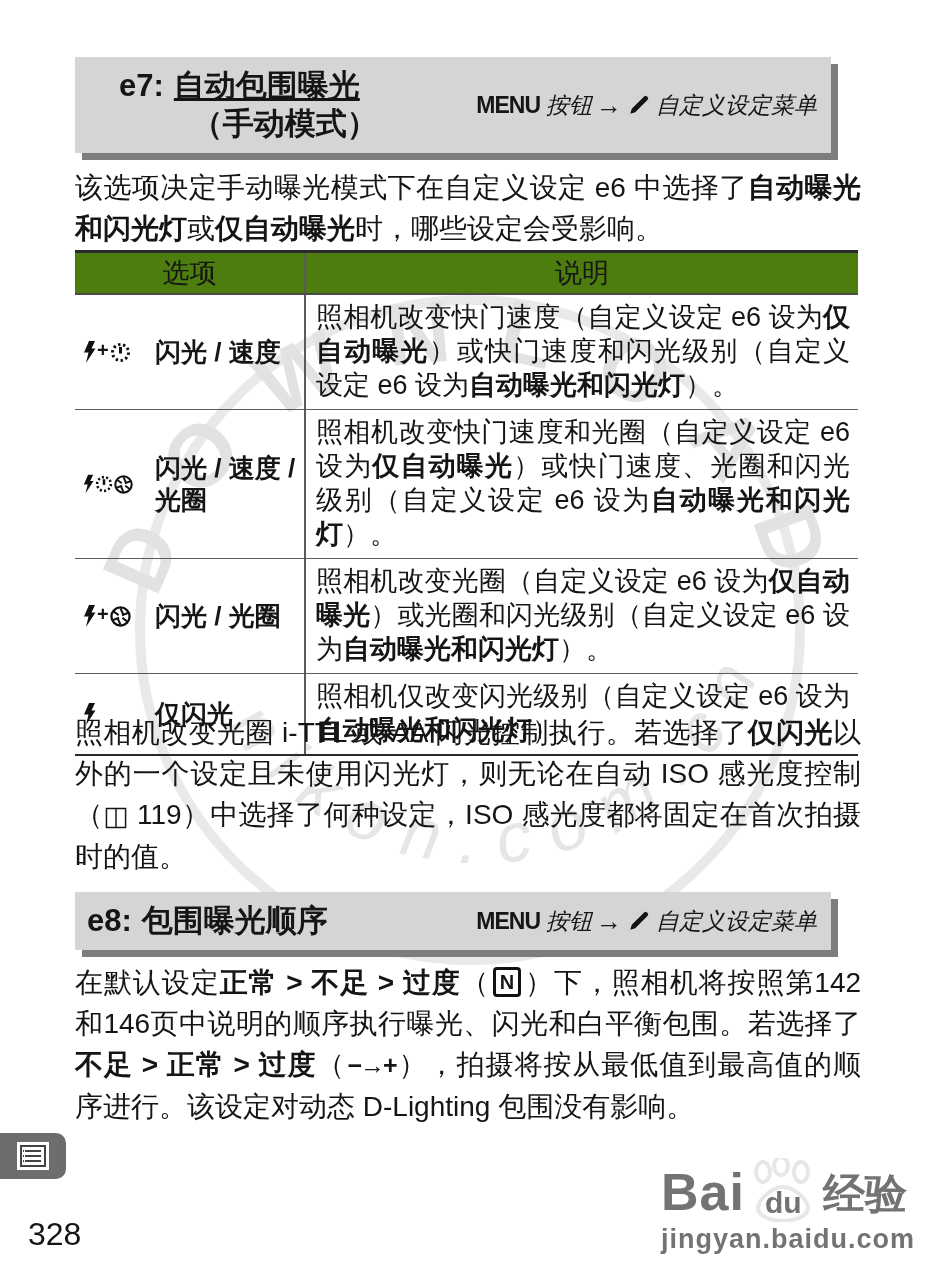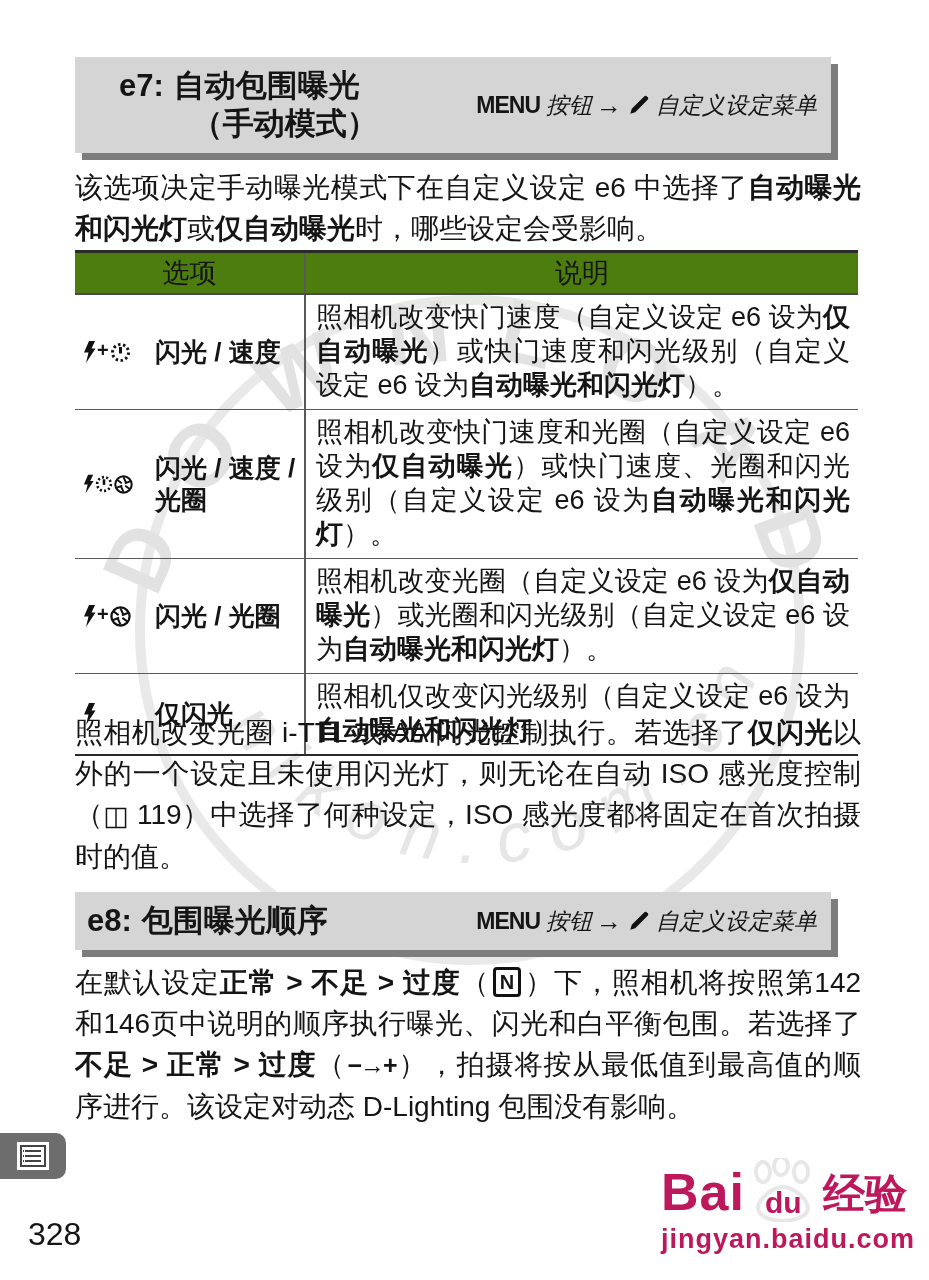--- a/index.html
+++ b/index.html
@@ -2,21 +2,21 @@
 <html><head>
 <meta charset="utf-8">
 <style>
   * { margin:0; padding:0; box-sizing:border-box; }
   html,body { width:929px; height:1280px; background:#fff; overflow:hidden;
     font-family:"Liberation Sans", sans-serif; color:#151515; }
   .page { position:relative; width:929px; height:1280px; }
 
   
   .arc-watermark { position:absolute; left:40px; top:210px; z-index:0; opacity:.85; }
-  .baidu-wm { position:absolute; right:14px; top:1158px; z-index:0; color:#be185d; text-align:left; }
+  .baidu-wm { position:absolute; right:14px; top:1158px; z-index:0; color:#737373; text-align:left; }
   .baidu-row { display:flex; align-items:flex-end; gap:2px; font-weight:bold; }
   .baidu-bai { font-size:52px; letter-spacing:1px; }
   .baidu-paw { position:relative; width:74px; height:64px; }
   .baidu-du { position:absolute; left:18px; top:28px; font-size:30px; }
   .baidu-jy { font-size:42px; }
   .baidu-url { font-size:27px; font-weight:bold; margin-top:2px; letter-spacing:1px; }
 
   
   .sec-header { position:absolute; left:75px; width:756px; background:#d5d5d5;
     box-shadow:7px 7px 0 #7d7d7d; z-index:1; display:flex; align-items:center;
@@ -78,21 +78,21 @@
     </text>
     <text fill="#e2e2e2" font-size="70" font-style="italic" letter-spacing="22">
       <textPath href="#arcBot" startOffset="12%">nikon.com.cn</textPath>
     </text>
   </svg>
 
   <div class="sec-header" style="top:57px; height:96px;padding-left:44px;">
     <div class="sec-title">
       <span class="sec-id">e7:</span>
       <span>
-        <span style="display:block;">自动包围曝光</span>
+        <span style="display:block;text-decoration:underline;">自动包围曝光</span>
         <span style="display:block; padding-left:18px;">（手动模式）</span>
       </span>
     </div>
     <div class="menu-note">
       <span class="menu-word">MENU</span>
       <span class="it">按钮</span>
       <span class="menu-arrow">→</span>
       <svg class="pencil" viewBox="0 0 24 24">
         <path d="M2.5 21.5l1.6-5.4L17.6 2.6c.9-.9 2.2-.9 3 0l.8.8c.9.9.9 2.2 0 3L7.9 19.9 2.5 21.5z" fill="#111"></path>
       </svg>

